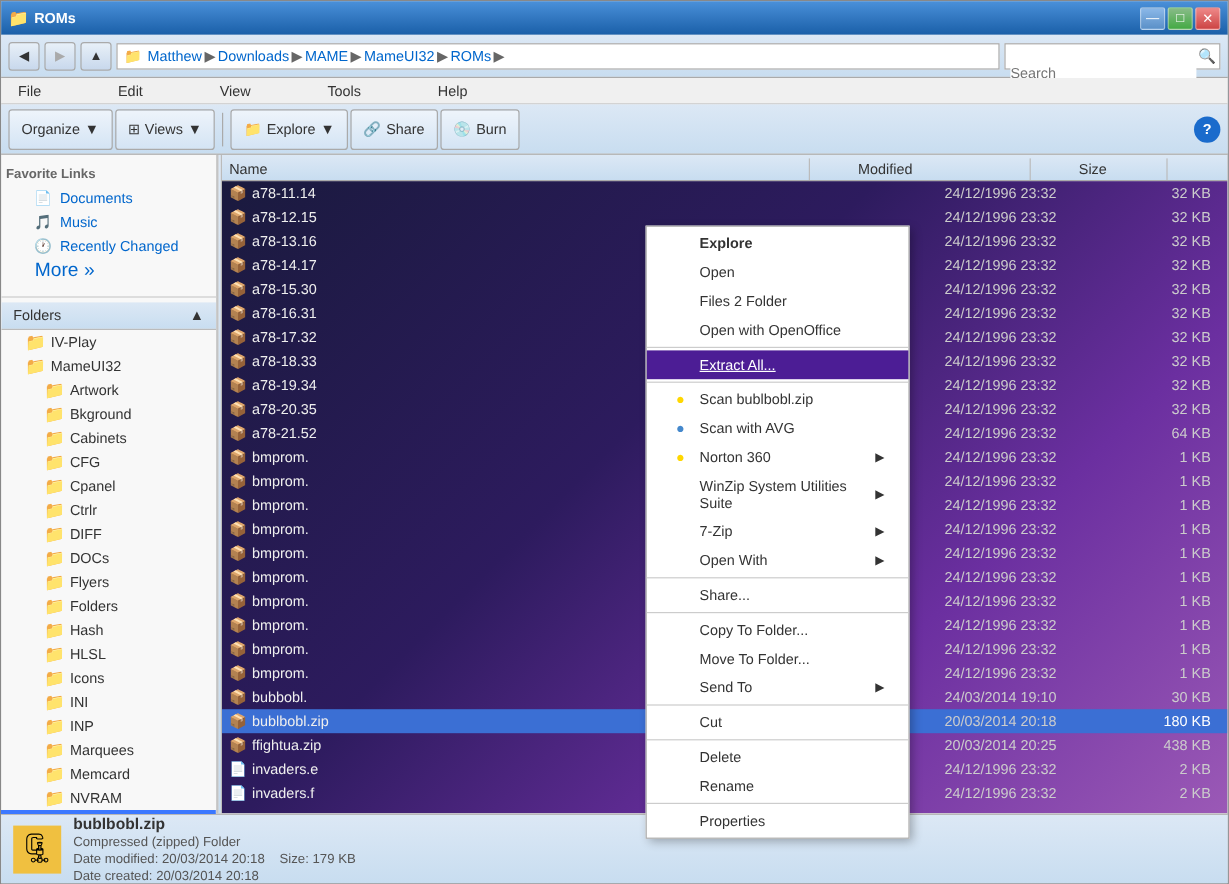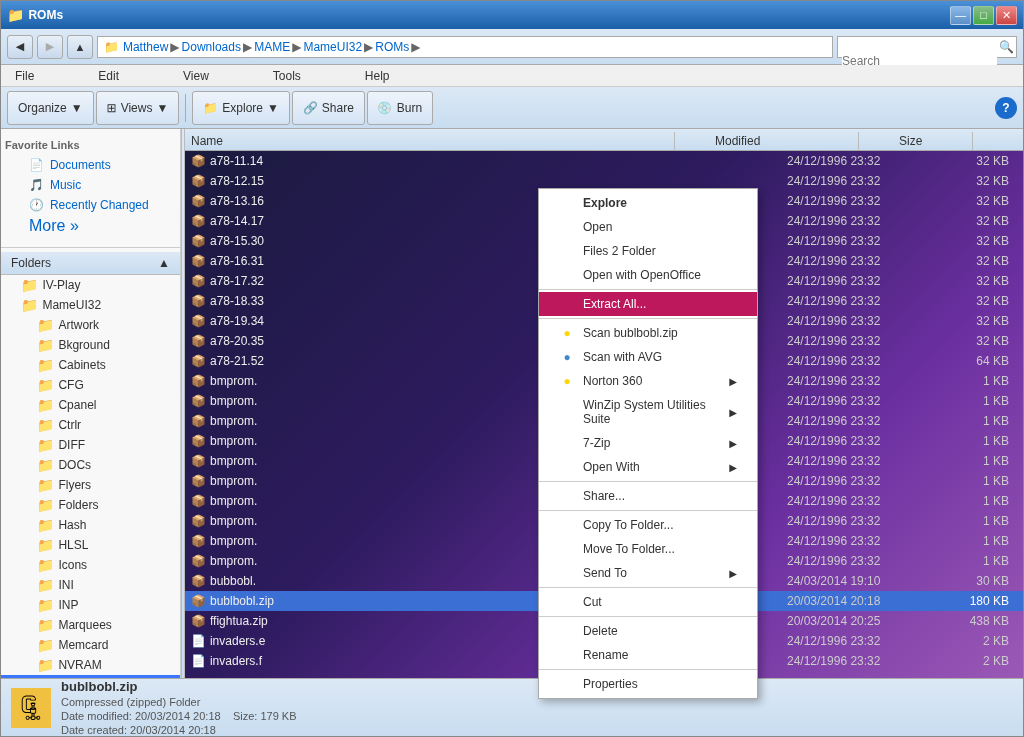--- a/index.html
+++ b/index.html
@@ -72,21 +72,21 @@
     .statusbar { background: linear-gradient(to bottom, #dce8f5, #c8ddf0); height: 58px; border-top: 1px solid #aaa; display: flex; align-items: center; padding: 6px 10px; gap: 10px; }
     .status-icon { width: 40px; height: 40px; background: #f0c040; display: flex; align-items: center; justify-content: center; font-size: 24px; flex-shrink: 0; }
     .status-info { display: flex; flex-direction: column; gap: 2px; }
     .status-filename { font-size: 13px; font-weight: bold; color: #333; }
     .status-details { font-size: 11px; color: #555; }
 
     
     .context-menu-overlay { position: absolute; top: 0; left: 0; width: 100%; height: 100%; z-index: 100; }
     .context-menu { position: absolute; top: 188px; left: 538px; width: 220px; background: white; border: 1px solid #aaa; box-shadow: 3px 3px 8px rgba(0,0,0,0.3); z-index: 200; padding: 2px 0; }
     .cm-item { padding: 5px 20px; font-size: 12px; color: #333; cursor: pointer; display: flex; align-items: center; gap: 8px; justify-content: space-between; }
-    .cm-item.highlighted { background: #be185d; color: white; }
+    .cm-item.highlighted { background: #4c1d95; color: white; text-decoration: underline; }
     .cm-sep { height: 1px; background: #ccc; margin: 2px 0; }
     .cm-label { flex: 1; }
     .cm-arrow { font-size: 10px; }
     .cm-icon { width: 16px; text-align: center; }
 
     .resizer { width: 4px; background: linear-gradient(to bottom, #dce8f5, #c8ddf0); cursor: col-resize; border-left: 1px solid #bbb; border-right: 1px solid #bbb; }
   </style>
 </head>
 <body>
 

